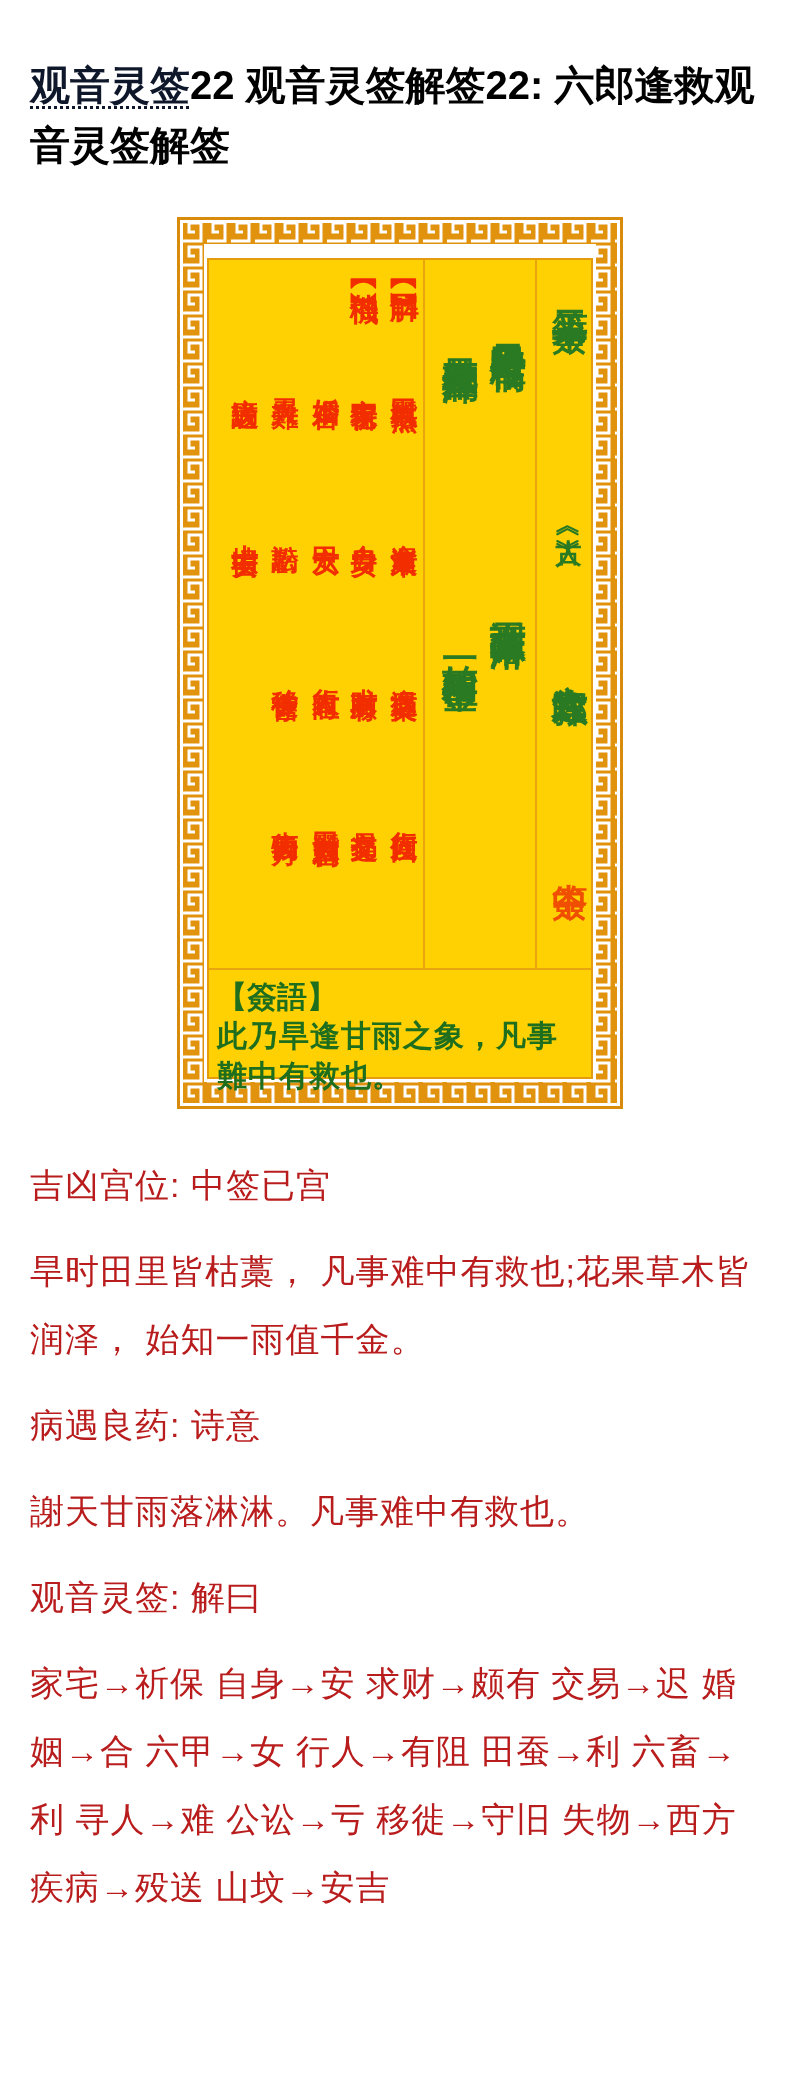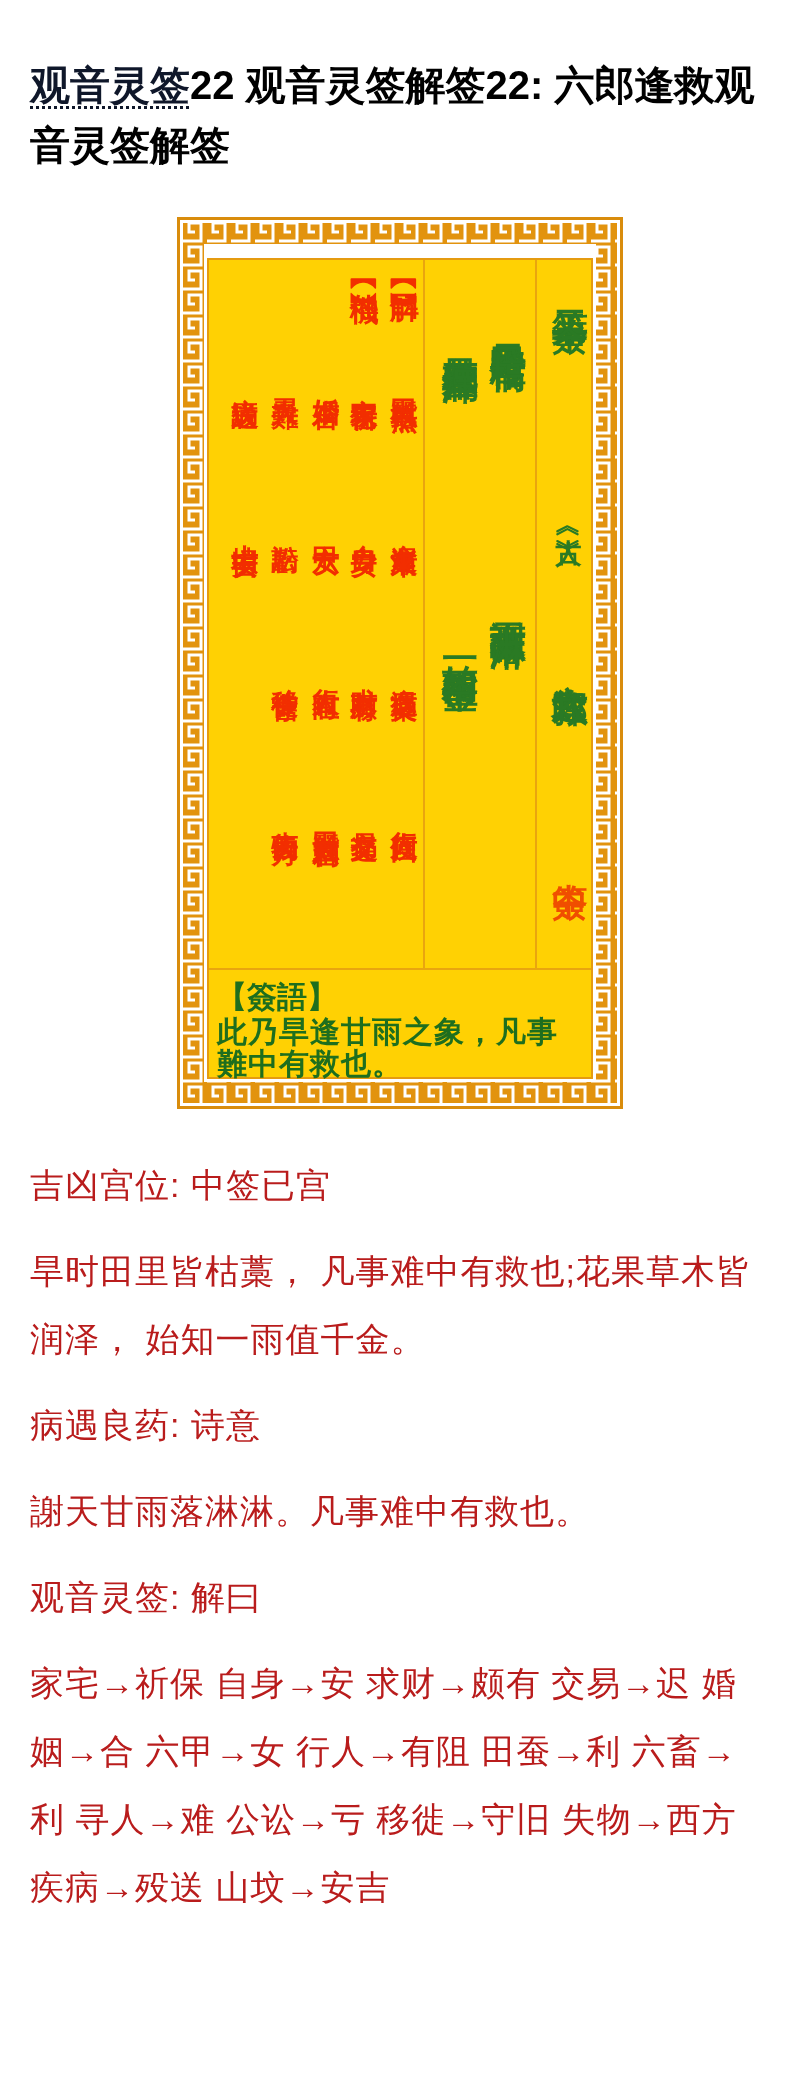--- a/index.html
+++ b/index.html
@@ -18,21 +18,21 @@
   .green{color:#2a7a24;font-size:36px;letter-spacing:2px;}
   .green-small{color:#2a7a24;font-size:26px;letter-spacing:1px;}
   .red{color:#f22e00;font-size:27px;letter-spacing:2px;}
   .red-header{color:#f22e00;font-size:29px;letter-spacing:1px;}
   .grade{color:#f04e00;font-size:36px;letter-spacing:2px;}
 
   .divider{position:absolute;background:#e9a50f;}
 
   .card-footer{position:absolute;left:0;right:0;top:710px;bottom:0;padding:8px 8px 0 8px;color:#1e6e1e;font-weight:bold;}
   .card-footer .fh{font-size:30px;line-height:38px;}
-  .card-footer .ft{font-size:30px;line-height:32px;letter-spacing:1px;}
+  .card-footer .ft{font-size:30px;line-height:40px;letter-spacing:1px;}
 
   
   .content{padding:24px 30px 40px 30px;}
   .content p{font-size:34px;line-height:68px;margin:18px 0;letter-spacing:1px;color:#b91c1c;}
 </style>
 </head>
 <body>
 
 <h1 class="title"><a>观音灵签</a><span>22 观音灵签解签22: 六郎逢救观音灵签解签</span></h1>
 

